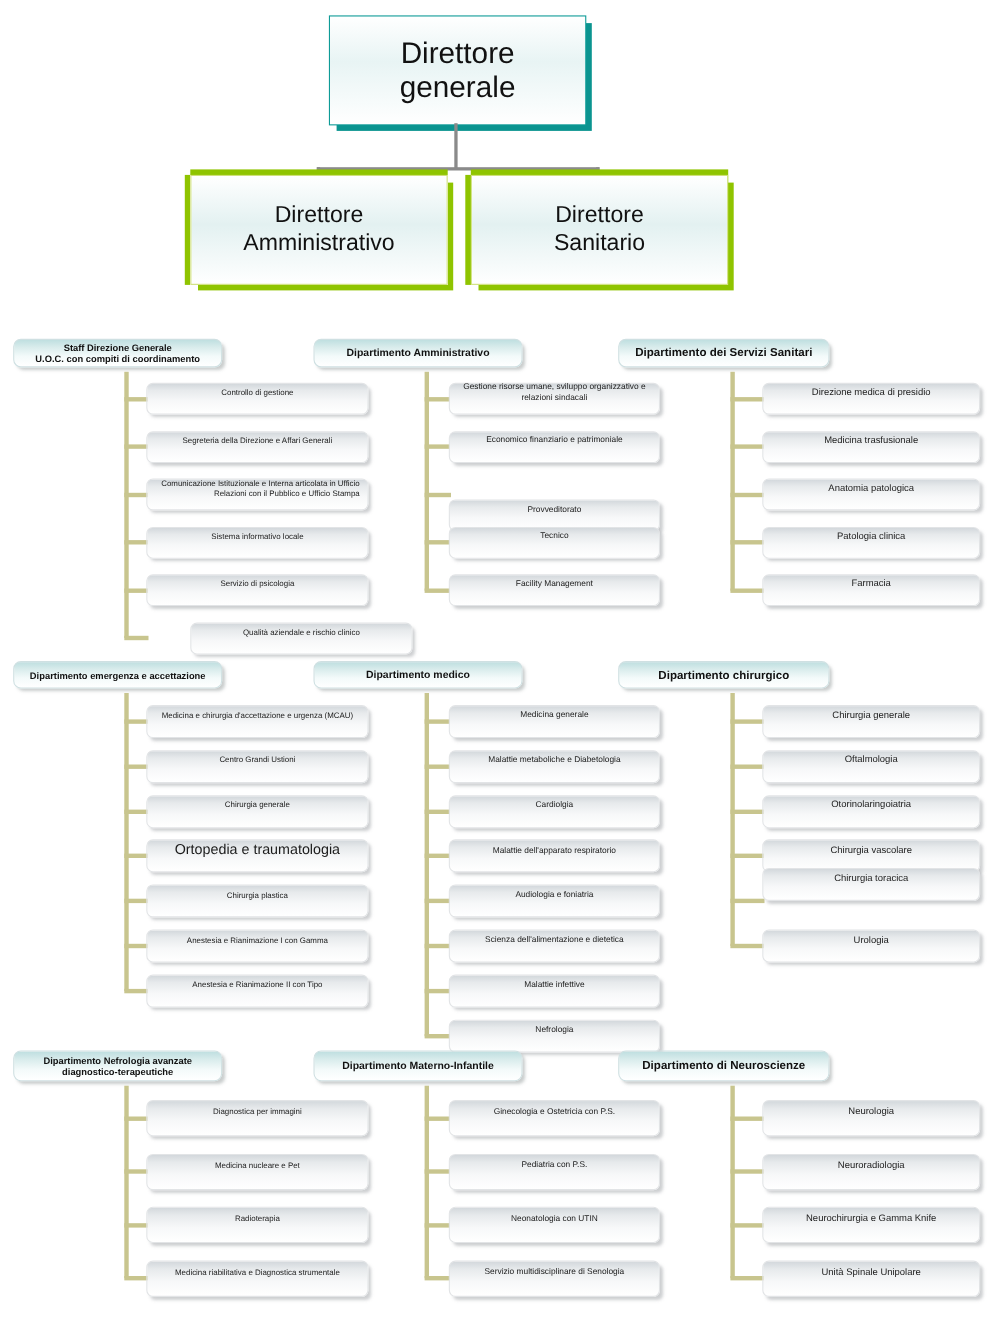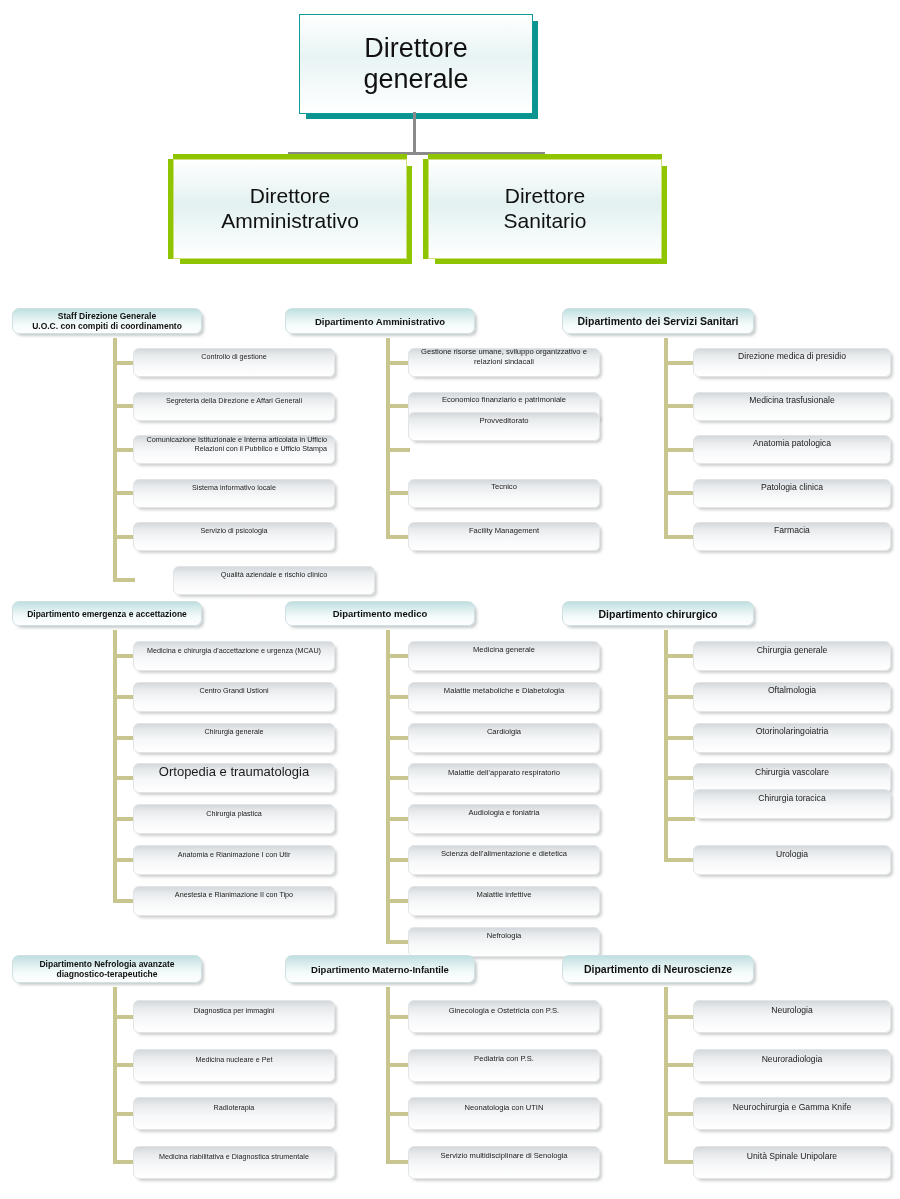--- a/index.html
+++ b/index.html
@@ -138,21 +138,21 @@
         <div class="kv" style="left: 386px; top: 338px; height: 198.5px;"></div>
         <div class="kh" style="left: 386px; top: 360.5px; width: 24px;"></div>
         <div class="child" style="left: 408px; top: 348px; width: 192px; height: 29px; font-size: 7.6px;">
           <span>Gestione risorse umane, sviluppo organizzativo e relazioni sindacali</span>
         </div>
         <div class="kh" style="left: 386px; top: 404px; width: 24px;"></div>
         <div class="child" style="left: 408px; top: 391.5px; width: 192px; height: 29px; font-size: 7.6px;">
           <span>Economico finanziario e patrimoniale</span>
         </div>
         <div class="kh" style="left: 386px; top: 447.5px; width: 24px;"></div>
-        <div class="child" style="left: 408px; top: 412px; width: 192px; height: 29px; font-size: 7.6px;">
+        <div class="child" style="left: 408px; top: 454px; width: 192px; height: 29px; font-size: 7.6px;">
           <span>Provveditorato</span>
         </div>
         <div class="kh" style="left: 386px; top: 491px; width: 24px;"></div>
         <div class="child" style="left: 408px; top: 478.5px; width: 192px; height: 29px; font-size: 7.6px;">
           <span>Tecnico</span>
         </div>
         <div class="kh" style="left: 386px; top: 534.5px; width: 24px;"></div>
         <div class="child" style="left: 408px; top: 522px; width: 192px; height: 29px; font-size: 7.6px;">
           <span>Facility Management</span>
         </div>
@@ -203,21 +203,21 @@
         <div class="kh" style="left: 113px; top: 776.4px; width: 22px;"></div>
         <div class="child" style="left: 133px; top: 763.4px; width: 202px; height: 30px; font-size: 13px;">
           <span>Ortopedia e traumatologia</span>
         </div>
         <div class="kh" style="left: 113px; top: 817.2px; width: 22px;"></div>
         <div class="child" style="left: 133px; top: 804.2px; width: 202px; height: 30px; font-size: 7.2px;">
           <span>Chirurgia plastica</span>
         </div>
         <div class="kh" style="left: 113px; top: 858px; width: 22px;"></div>
         <div class="child" style="left: 133px; top: 845px; width: 202px; height: 30px; font-size: 7.2px;">
-          <span>Anatomia e Rianimazione I con Utir</span>
+          <span>Anestesia e Rianimazione I con Gamma</span>
         </div>
         <div class="kh" style="left: 113px; top: 898.8px; width: 22px;"></div>
         <div class="child" style="left: 133px; top: 885.8px; width: 202px; height: 30px; font-size: 7.2px;">
           <span>Anestesia e Rianimazione II con Tipo</span>
         </div>
       </div>
       <div class="grp" style="left: 0px; top: 0px;">
         <div class="dept-head" style="left: 285px; top: 601px; width: 190px; min-height: 25px; font-size: 9.5px;">
           <span>Dipartimento medico</span>
         </div>

